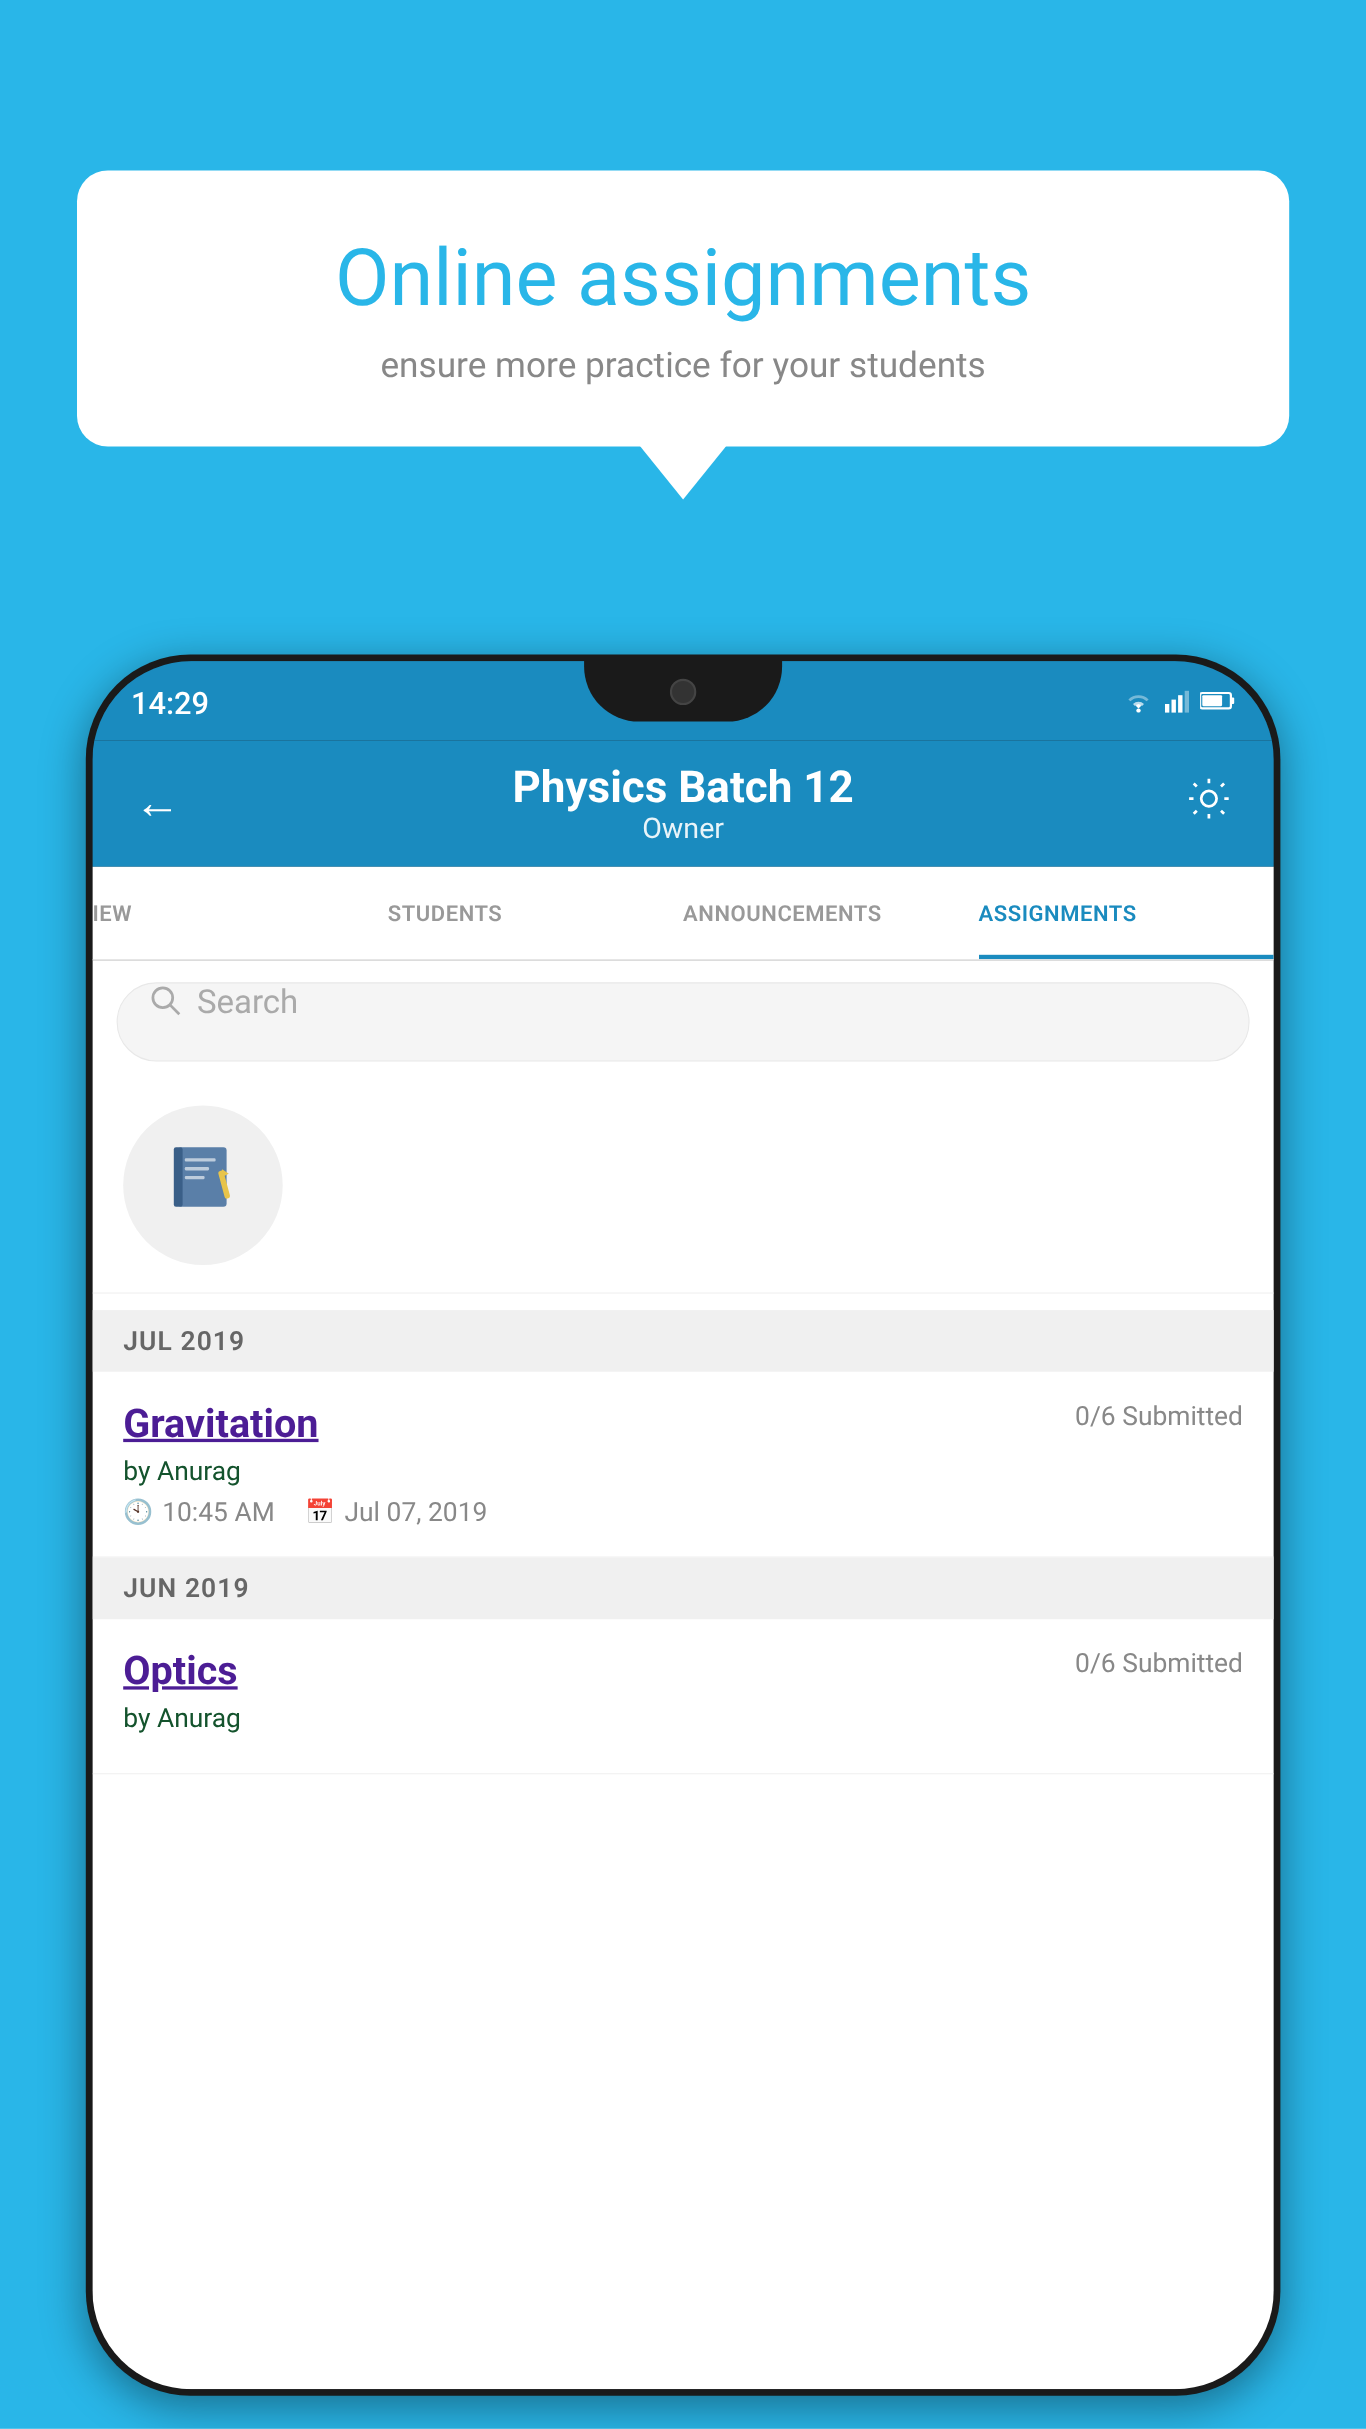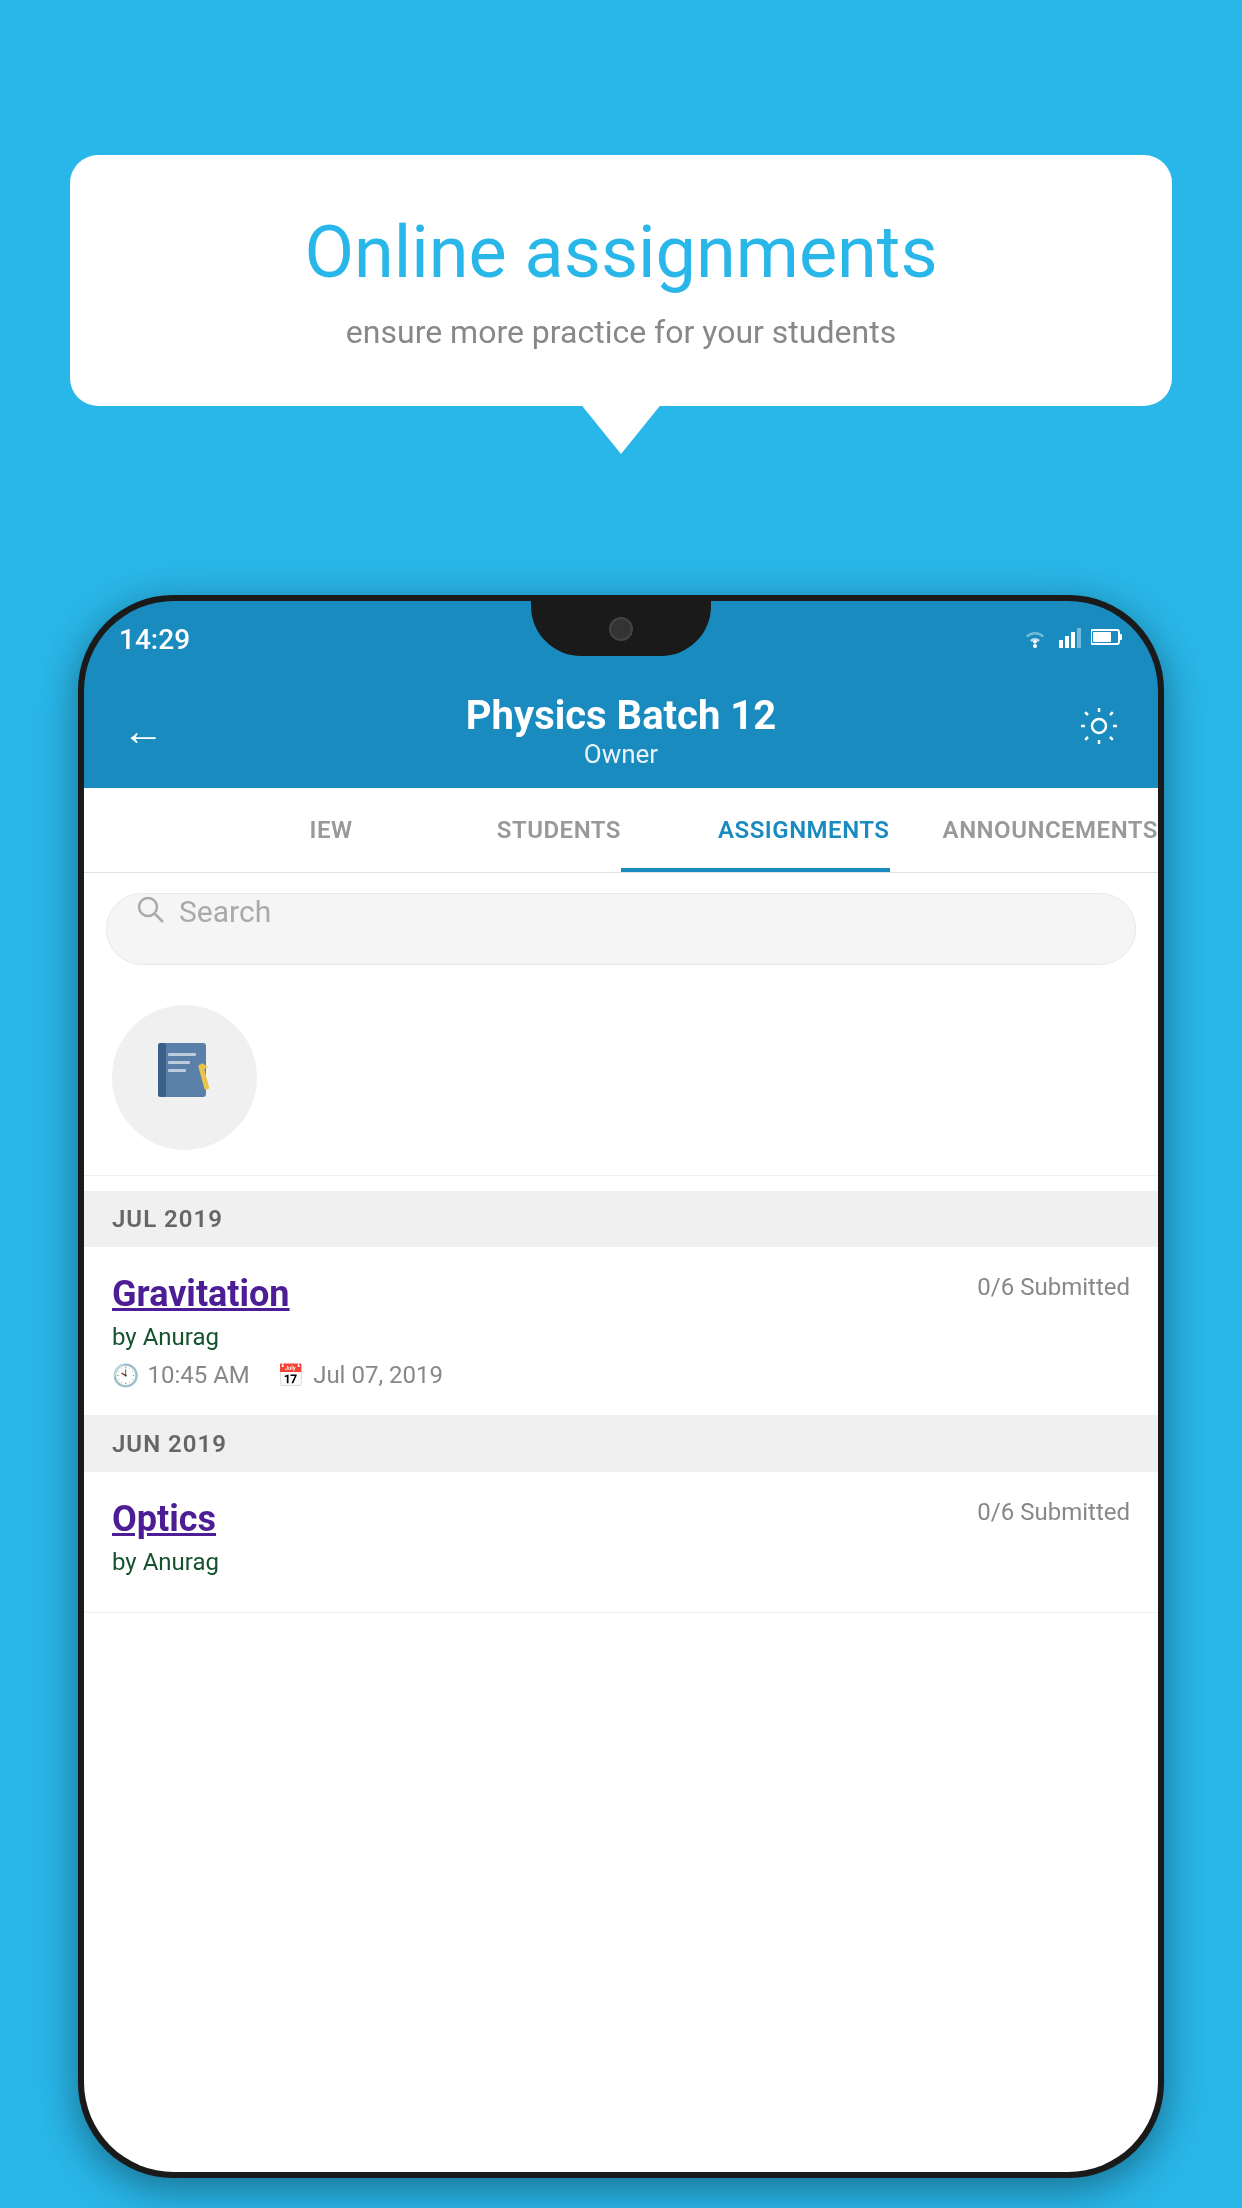--- a/index.html
+++ b/index.html
@@ -184,22 +184,22 @@
       align-items: center;
       border-bottom: 1px solid #e0e0e0;
       overflow: hidden;
     }
 
     .tab-item {
       flex: 1;
       height: 100%;
       display: flex;
       align-items: center;
-      justify-content: flex-end;
-      font-size: 24px;
+      justify-content: flex-start;
+      font-size: 20px;
       font-weight: 600;
       color: #999;
       letter-spacing: 0.5px;
       cursor: pointer;
       position: relative;
     }
 
     .tab-item.active {
       color: #1a8bbf;
     }
@@ -414,25 +414,25 @@
       </span>
     </div>
 
     <div class="tab-bar">
       <div class="tab-item">
         <span>IEW</span>
       </div>
       <div class="tab-item">
         <span>STUDENTS</span>
       </div>
+      <div class="tab-item">
+        <span>ANNOUNCEMENTS</span>
+      </div>
       <div class="tab-item active">
         <span>ASSIGNMENTS</span>
-      </div>
-      <div class="tab-item">
-        <span>ANNOUNCEMENTS</span>
       </div>
     </div>
 
     <div class="screen-content">
 
       <div class="search-bar">
         <span class="search-icon-svg">
           <svg width="30" height="30" viewBox="0 0 30 30" fill="none" stroke="#aaa" stroke-width="2.5">
             <circle cx="13" cy="13" r="9"></circle>
             <line x1="20" y1="20" x2="28" y2="28"></line>

